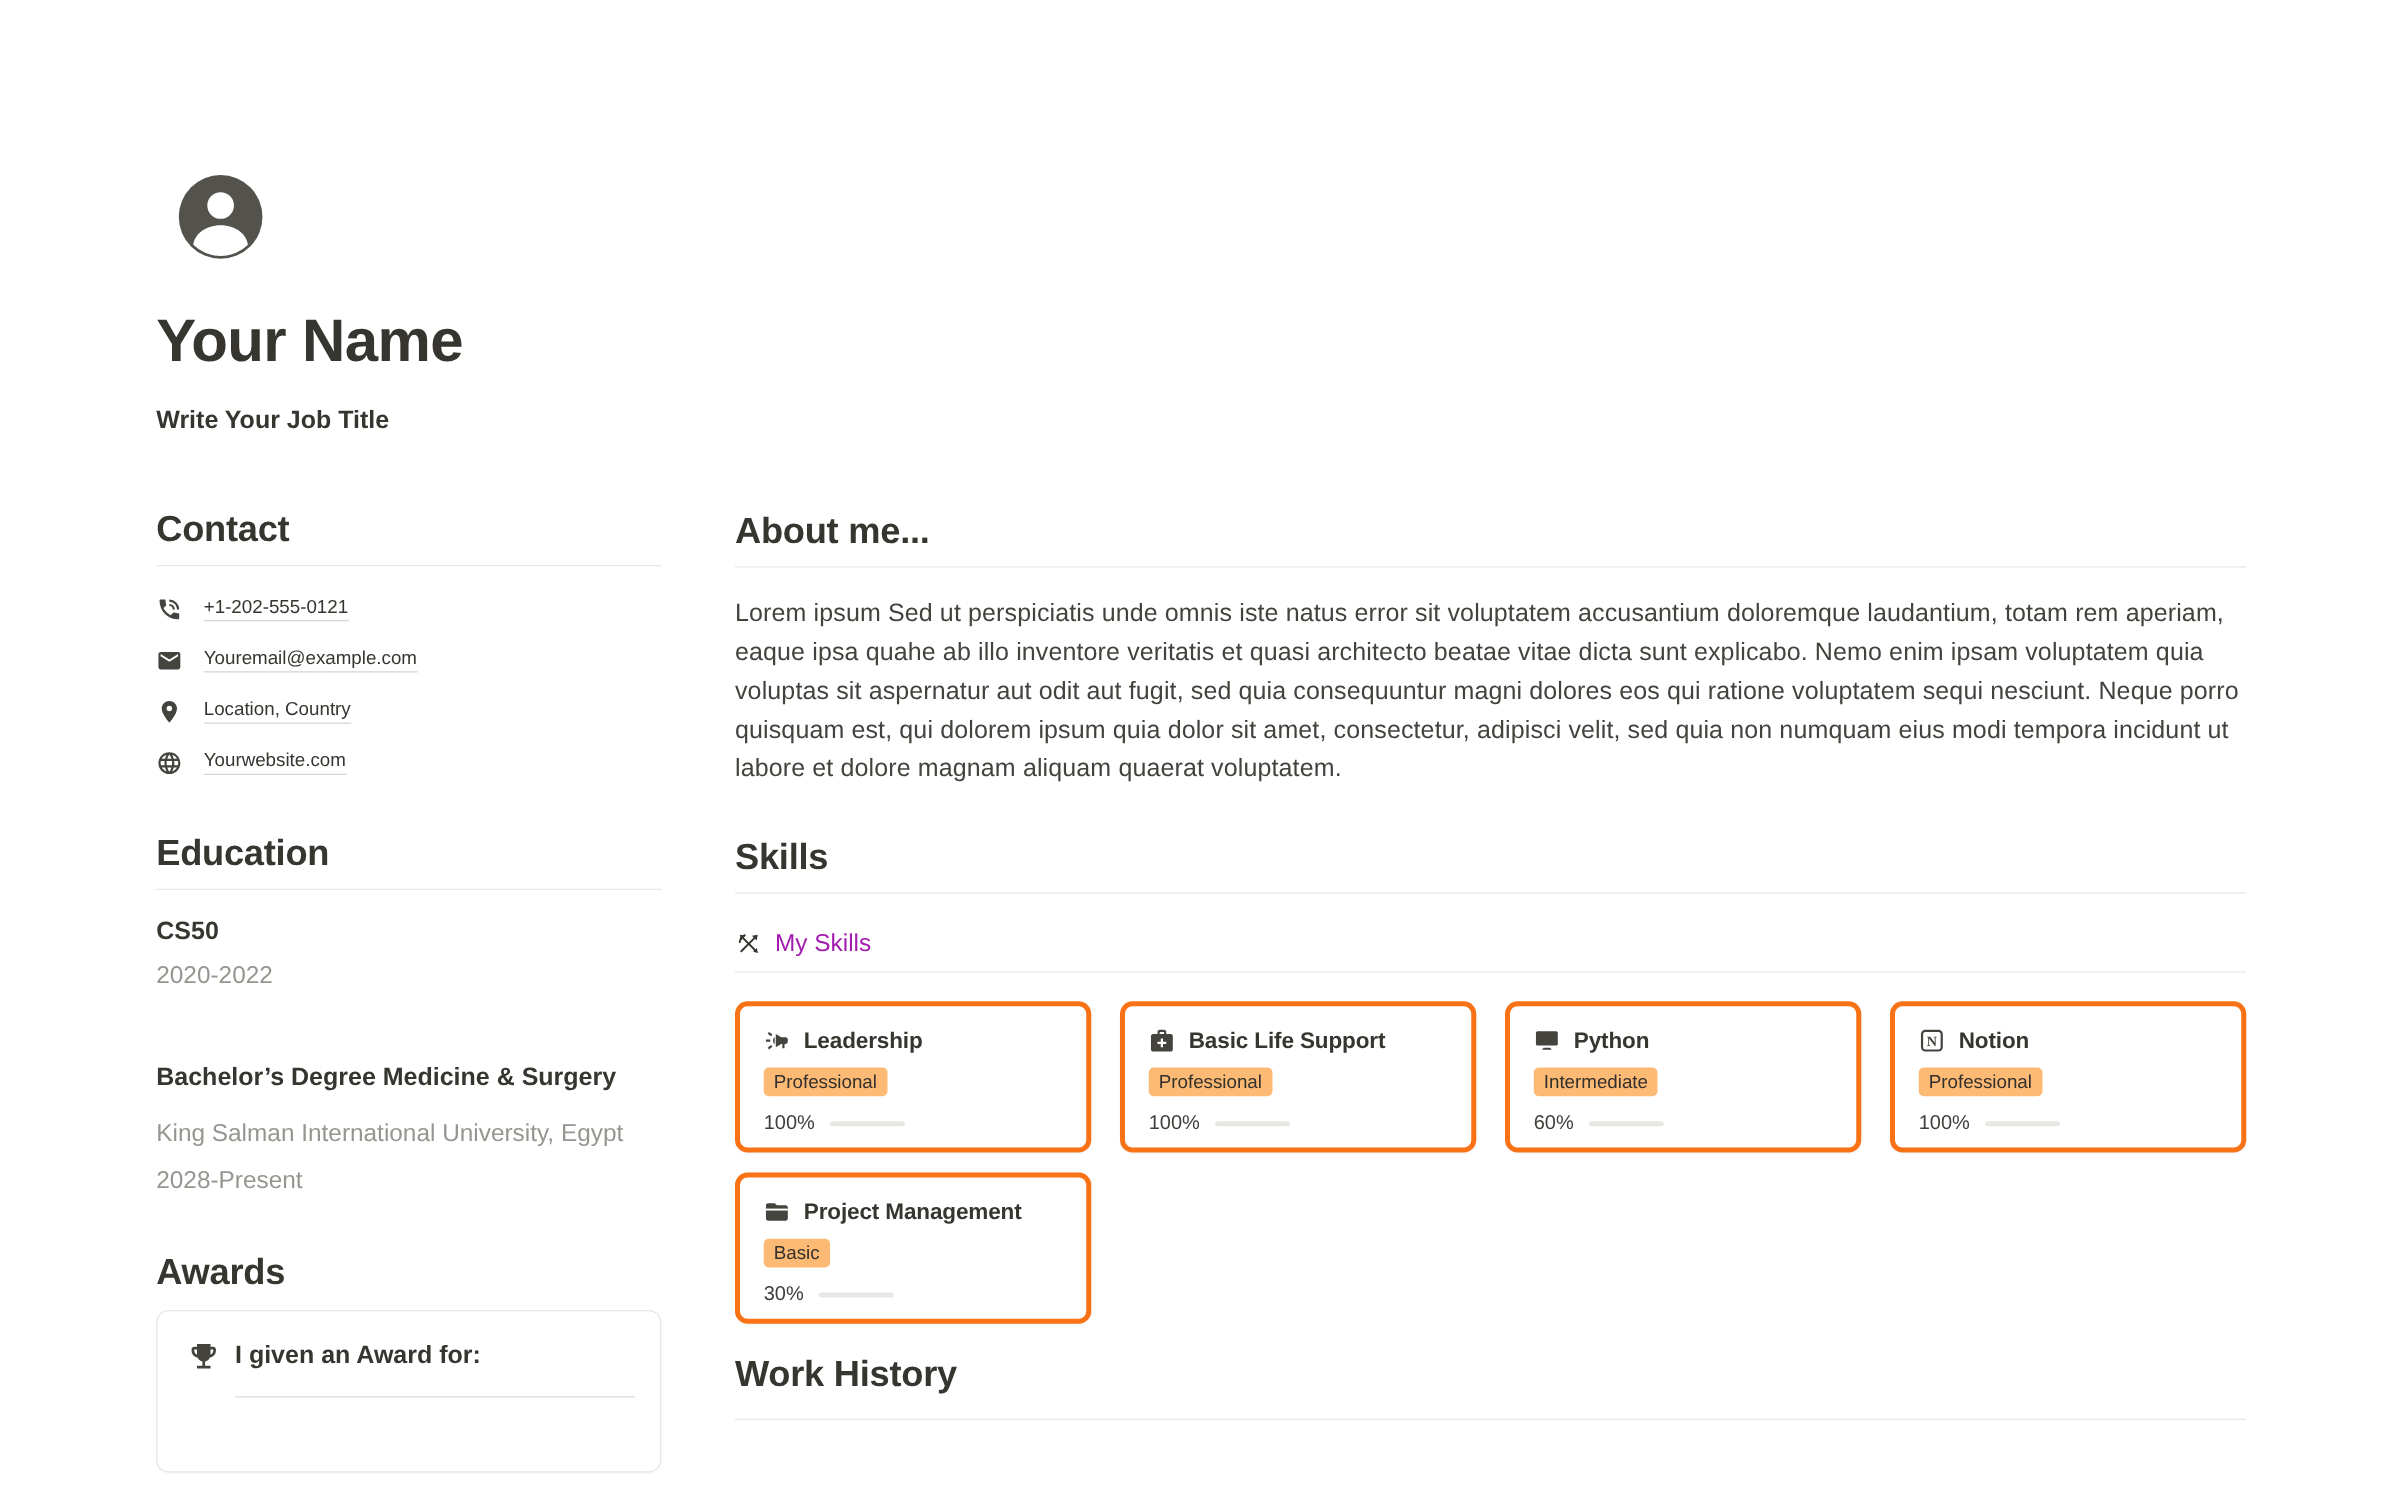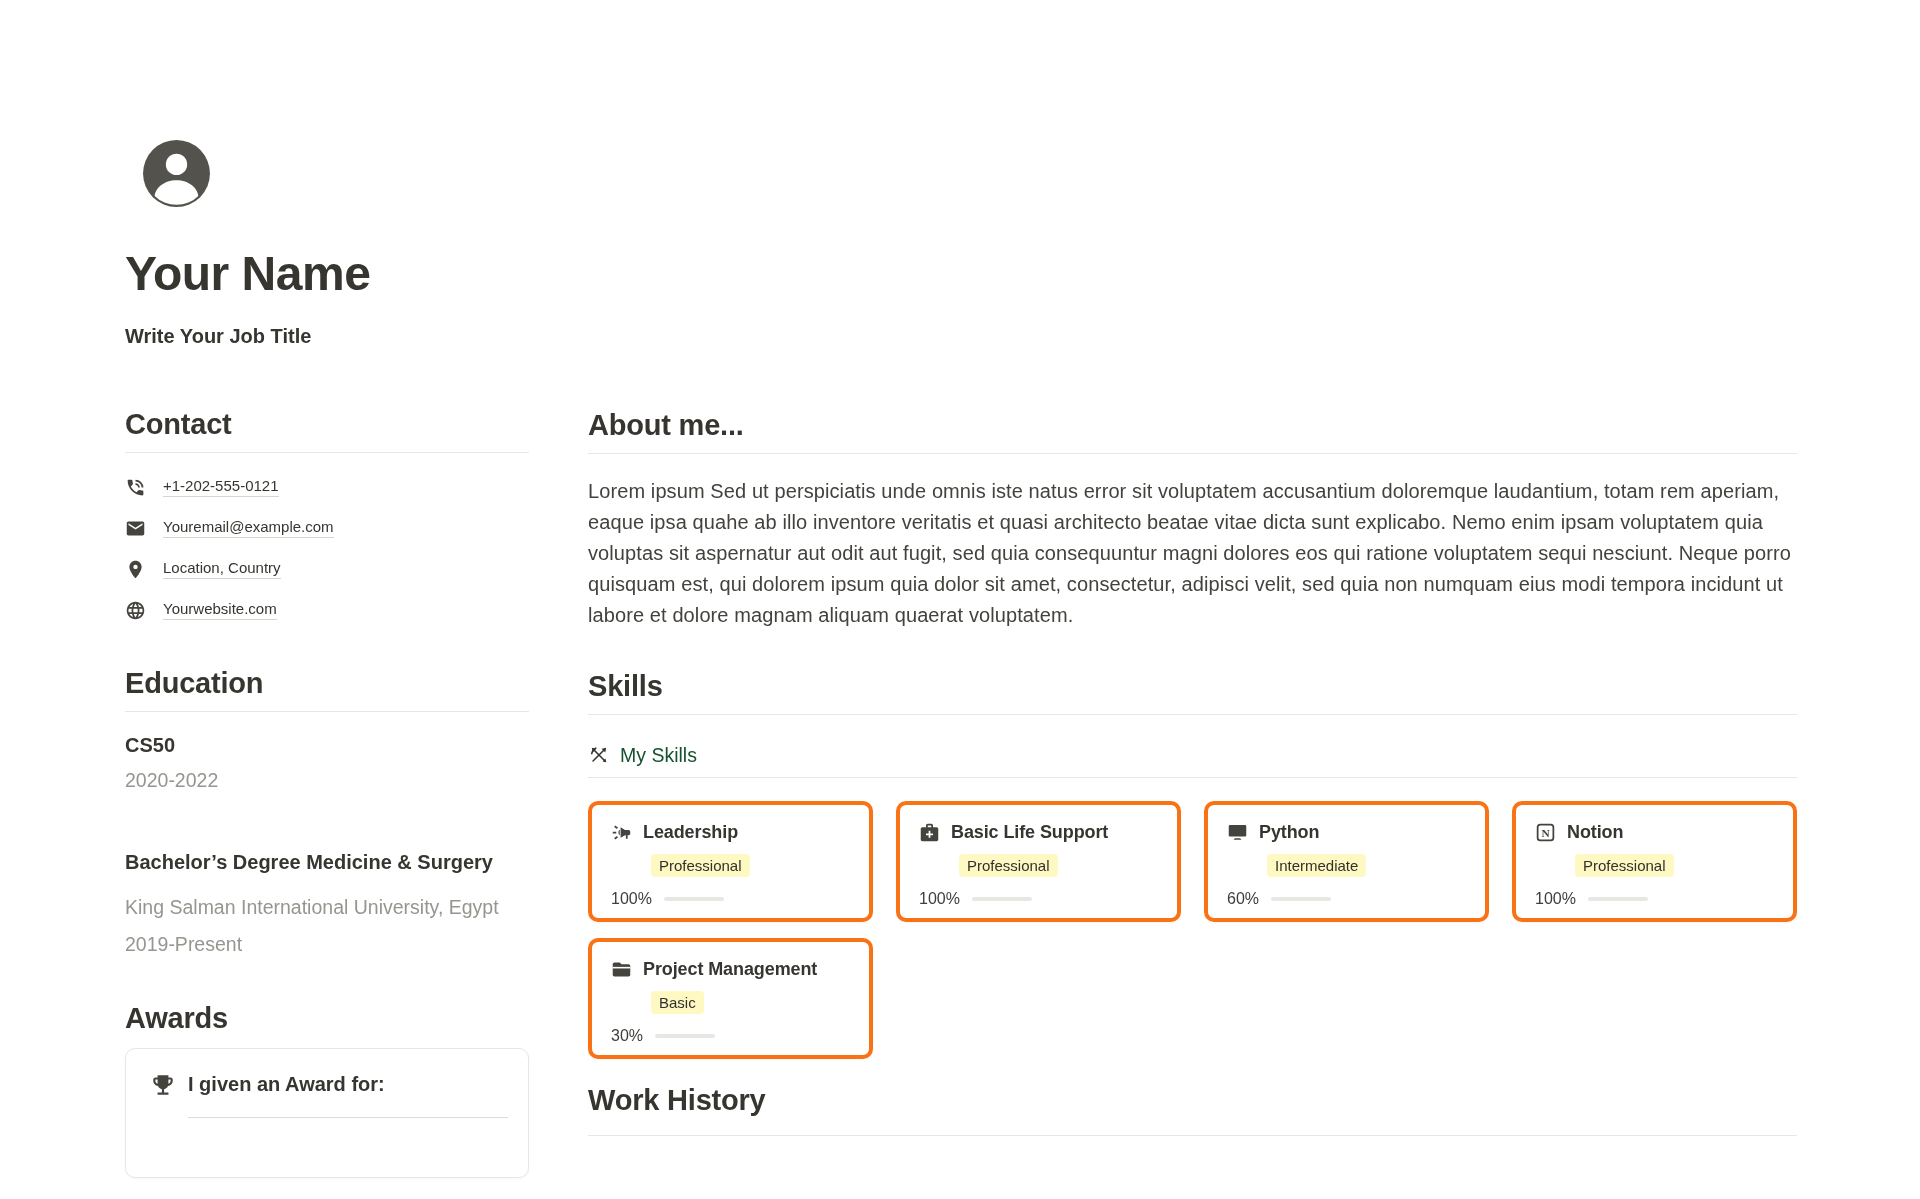--- a/index.html
+++ b/index.html
@@ -52,35 +52,35 @@
 
   
   .h2-about { margin-top:408px; }
   .hr-about { margin-top:10px; }
   .about-body { margin-top:22px; font-size:20px; line-height:31px; color:#44423D; letter-spacing:0.1px; }
 
   .h2-skills { margin-top:38px; }
   .hr-skills { margin-top:10px; }
   .view-title-row { margin-top:27px; display:flex; align-items:center; gap:10px; height:26px; cursor:pointer; width:fit-content; }
   .view-title-row .v-icon { width:22px; height:22px; }
-  .view-title { font-size:19.5px; color:#14532d; }
+  .view-title { font-size:19.5px; color:#a21caf; }
   .hr-view { margin-top:9px; }
 
   .cards-grid { margin-top:23px; display:grid; grid-template-columns:repeat(4,285px); gap:16px 23px; }
   .skill-card {
     border:4px solid #f97316; border-radius:10px; background:#fff;
     padding:17px 19px; height:121px; cursor:pointer;
     box-shadow:0 1px 2px rgba(15,15,15,0.04);
   }
   .card-title-row { display:flex; align-items:center; gap:11px; }
   .card-title-row .s-icon { width:21px; height:21px; flex-shrink:0; display:flex; align-items:center; justify-content:center; }
   .card-title { font-size:18px; font-weight:700; letter-spacing:-0.1px; }
   .level-tag {
-    display:inline-block; margin-top:11px; background:#fef9c3; color:#32302C;
-    font-size:15px; line-height:15px; padding:4px 8px; border-radius:4px;margin-left:40px;
+    display:inline-block; margin-top:11px; background:#fdba74; color:#32302C;
+    font-size:15px; line-height:15px; padding:4px 8px; border-radius:4px;
   }
   .progress-row { margin-top:13px; display:flex; align-items:center; gap:12px; }
   .progress-label { font-size:16px; color:#3F3E3A; }
   .progress-track { width:60px; height:4px; border-radius:2px; background:#E8E7E4; overflow:hidden; }
   .progress-fill { height:100%; border-radius:2px; background:#B9B7B2; }
 
   .h2-work { margin-top:24px; }
   .hr-work { margin-top:17px; }
 
   svg { display:block; }
@@ -153,21 +153,21 @@
     <h2 class="h2 h2-education">Education</h2>
     <hr class="hr hr-education">
 
     <div class="edu-entry-1">
       <div class="edu-degree">CS50</div>
       <div class="edu-years">2020-2022</div>
     </div>
     <div class="edu-entry-2">
       <div class="edu-degree">Bachelor’s Degree Medicine &amp; Surgery</div>
       <div class="edu-school">King Salman International University, Egypt</div>
-      <div class="edu-years">2019-Present</div>
+      <div class="edu-years">2028-Present</div>
     </div>
 
     <h2 class="h2 h2-awards">Awards</h2>
 
     <div class="award-card">
       <div class="award-row">
         <span class="a-icon">
           <svg viewBox="0 0 24 24" width="26" height="26" fill="#45433E">
             <path d="M19 5h-2V3H7v2H5c-1.1 0-2 .9-2 2v1c0 2.55 1.92 4.63 4.39 4.94.63 1.5 1.98 2.63 3.61 2.96V19H7v2h10v-2h-4v-3.1c1.63-.33 2.98-1.46 3.61-2.96C19.08 12.63 21 10.55 21 8V7c0-1.1-.9-2-2-2zM5 8V7h2v3.82C5.84 10.4 5 9.3 5 8zm14 0c0 1.3-.84 2.4-2 2.82V7h2v1z"></path>
           </svg>

